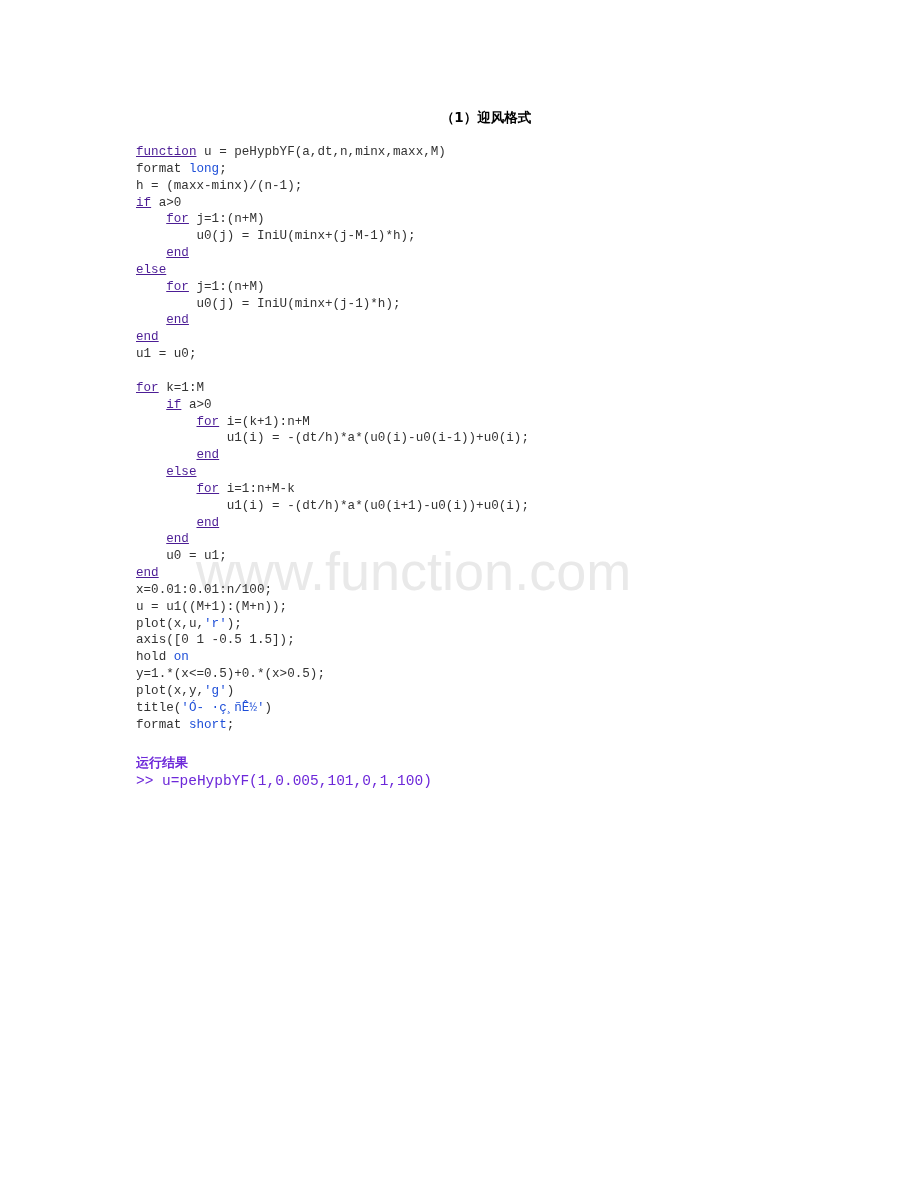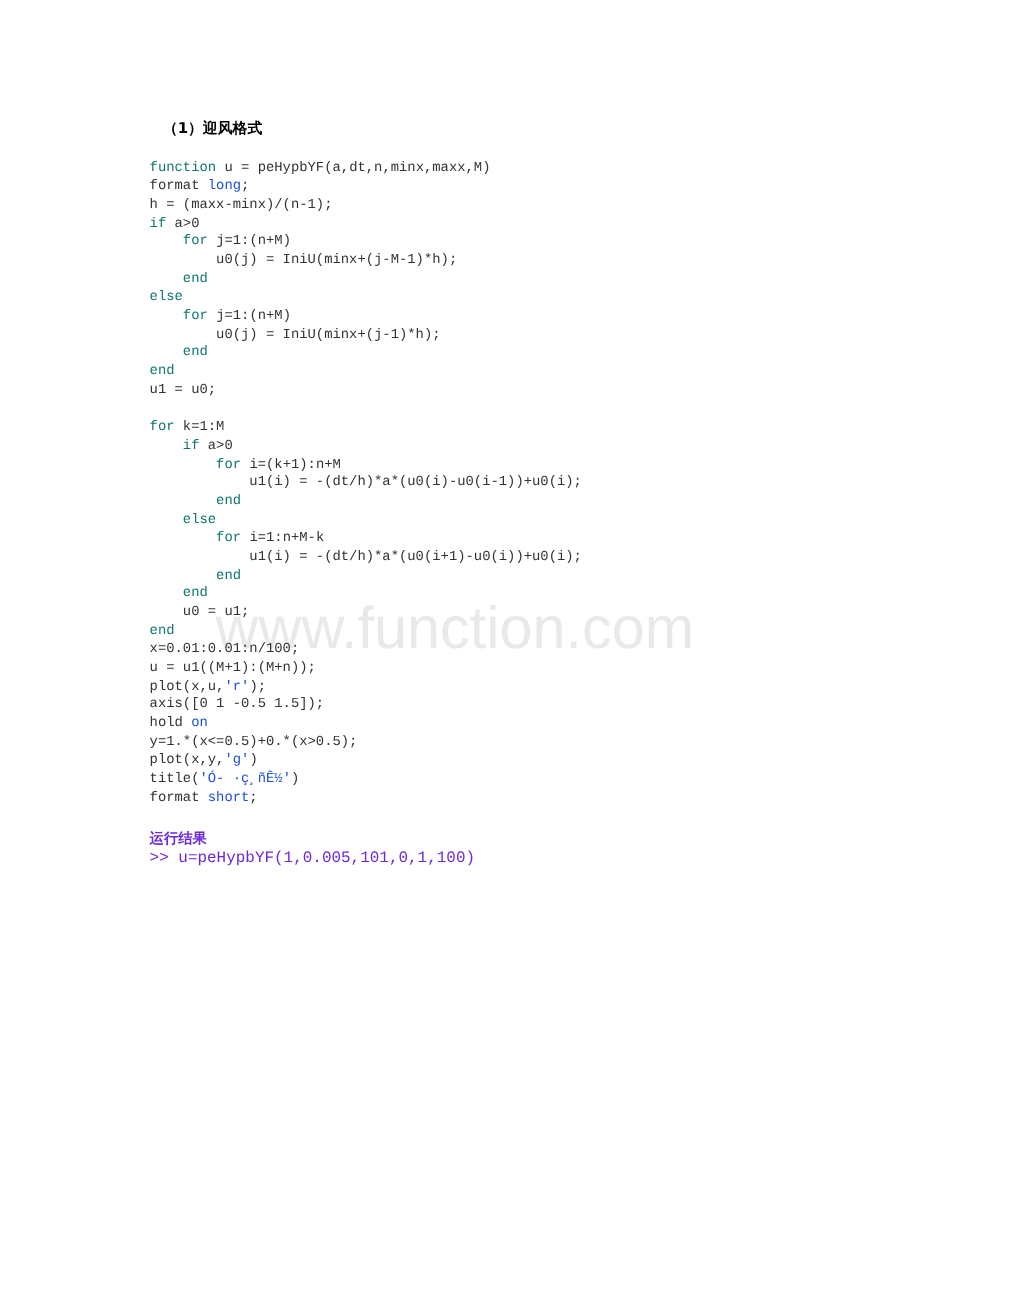--- a/index.html
+++ b/index.html
@@ -45,40 +45,41 @@
     font-weight: 400;
   }
 
   
   .heading {
     font-family: "DejaVu Sans", "Liberation Sans", sans-serif;
     font-size: 13.5px;
     font-weight: bold;
     color: #000000;
     line-height: 18px;
-    margin: 0 0 18px 12px;
+    margin: 0 0 18px 0;
     white-space: pre;
+    text-align: center;
   }
 
   
   .codeblock {
     font-family: "Liberation Mono", "DejaVu Sans Mono", monospace;
     font-size: 12.6px;
     line-height: 16.85px;
     color: #333333;
     white-space: pre;
     margin: 0;
     position: relative;
     z-index: 10;
   }
   .codeline {
     white-space: pre;
     min-height: 16.85px;
   }
-  .kw   { color: #0f766e; }
+  .kw   { color: #4c1d95; text-decoration: underline; }
   .str  { color: #1d4ed8; }
   .plain{ color: #333333; text-align: center; }
 
   
   .results {
     margin-top: 20px;
     position: relative;
     z-index: 10;
   }
   .results-heading {

